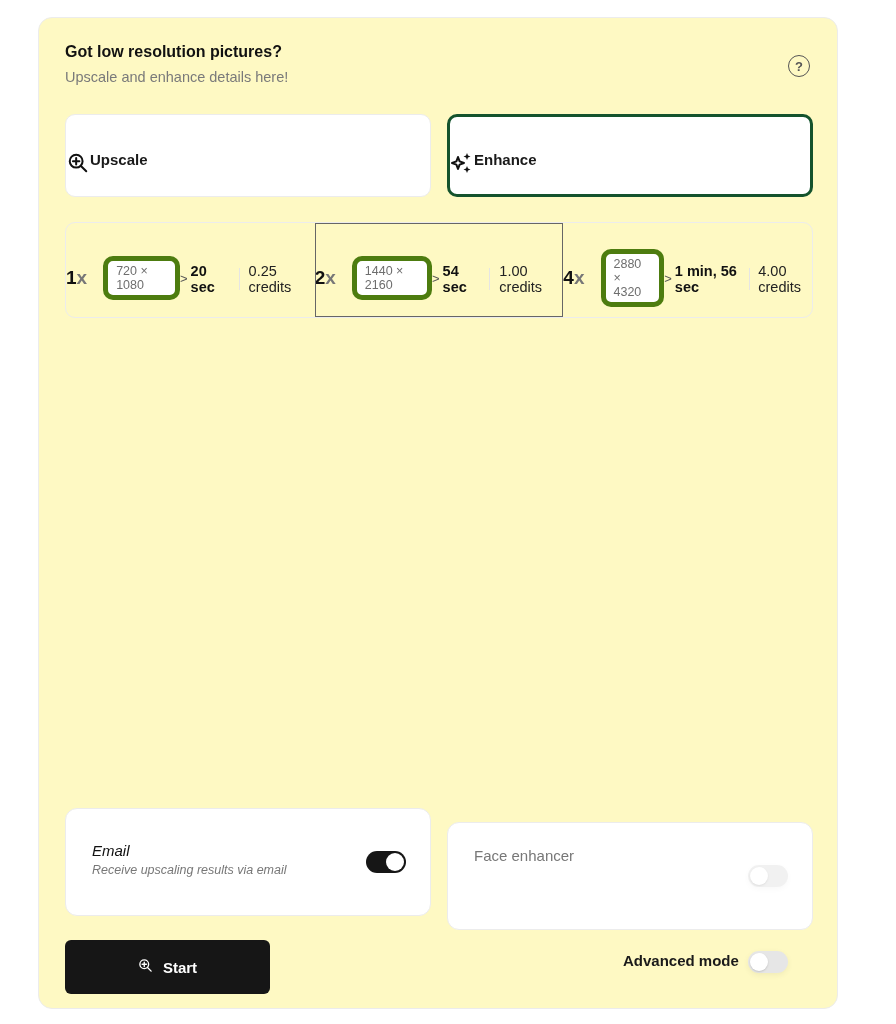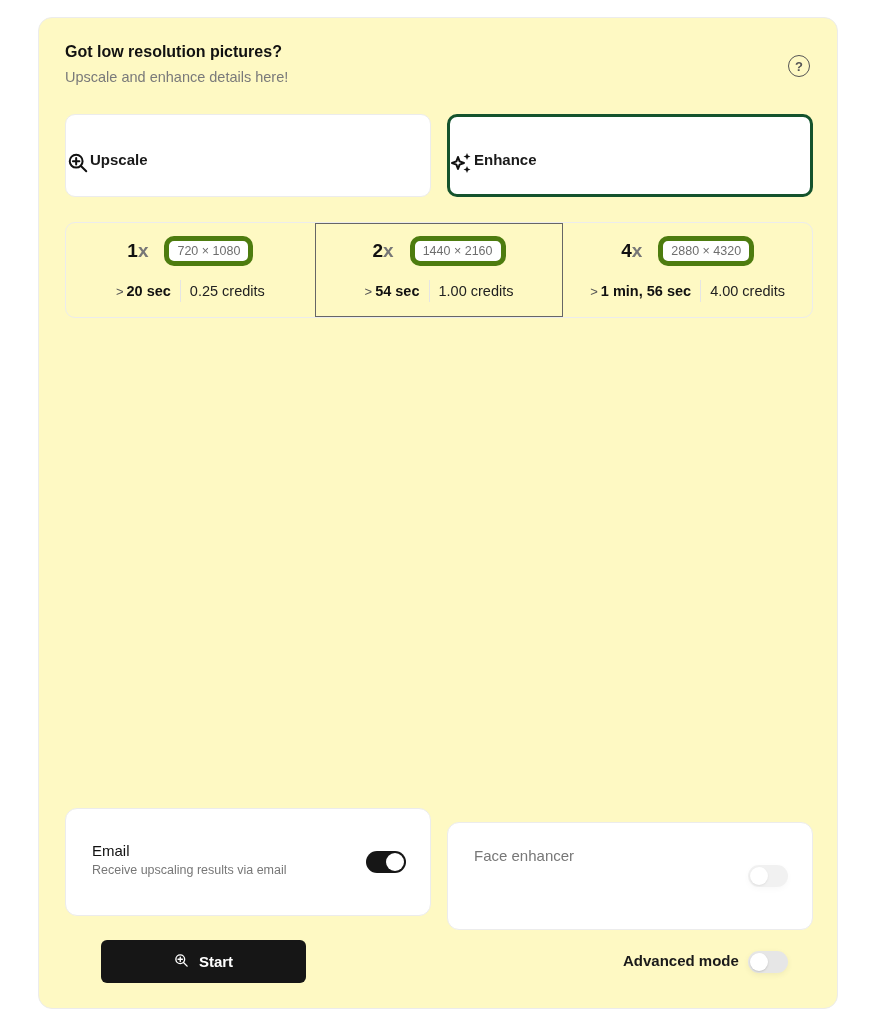--- a/index.html
+++ b/index.html
@@ -26,21 +26,21 @@
     }
     .mode-card.selected { border: 3px solid #14532d; }
     .mode-card .icon { margin-top: 14px; width: 24px; height: 24px; display: flex; align-items: center; justify-content: center; }
     .mode-card .label { margin-top: 8px; font-size: 15px; font-weight: 700; color: #1a1a1a; }
 
     .scale-row {
       position: absolute; left: 26px; top: 204px; width: 748px; height: 96px;
       border: 1px solid #ececec; border-radius: 10px; display: flex;
     }
     .scale-opt {
-      flex: 1; position: relative; display: flex; flex-direction: column; align-items: center; cursor: pointer;
+      flex: 1; position: relative; display: flex; flex-direction: row; align-items: center; cursor: pointer;
     }
     .scale-opt.selected { outline: 1px solid #666; outline-offset: -1px; }
     .scale-top { margin-top: 16px; display: flex; align-items: center; gap: 16px; height: 24px; }
     .scale-factor { font-size: 19px; font-weight: 700; color: #111; }
     .scale-factor .x { color: #777; font-weight: 700; }
     .res-badge {
       font-size: 12.5px; color: #6e6e6e; border: 5px solid #4d7c0f; border-radius: 10px;
       padding: 3px 8px; background: #fff;
     }
     .scale-bottom { margin-top: 17px; display: flex; align-items: center; font-size: 14.5px; }
@@ -64,24 +64,24 @@
     .toggle.on { background: #161616; }
     .toggle.off { background: #e6e6e6; box-shadow: 0 2px 6px rgba(0,0,0,0.06); }
     .toggle .knob {
       position: absolute; top: 2px; width: 18px; height: 18px; border-radius: 50%; background: #fff;
     }
     .toggle.on .knob { left: 20px; }
     .toggle.off .knob { left: 2px; box-shadow: 0 1px 2px rgba(0,0,0,0.15); }
     .toggle.disabled { opacity: 0.55; }
 
     .start-btn {
-      position: absolute; left: 26px; top: 922px; width: 205px; height: 43px;
+      position: absolute; left: 26px; top: 922px; width: 205px; height: 54px;
       background: #161616; border-radius: 6px; color: #fff;
       display: flex; align-items: center; justify-content: center; gap: 10px;
-      font-size: 15px; font-weight: 700; cursor: pointer; margin-left: 36px;
+      font-size: 15px; font-weight: 700; cursor: pointer;
     }
     .adv-label { position: absolute; left: 584px; top: 934px; font-size: 15px; font-weight: 700; color: #1a1a1a; }
   </style>
 </head>
 <body>
 
 <div class="panel">
   <div class="header-title">Got low resolution pictures?</div>
   <div class="header-sub">Upscale and enhance details here!</div>
   <div class="help-btn">
@@ -142,21 +142,21 @@
       </div>
       <div class="scale-bottom">
         <span class="gt">&gt;</span>
         <span class="time">1 min, 56 sec</span>
         <span class="sep"></span>
         <span class="credits">4.00 credits</span>
       </div>
     </div>
   </div>
 
-  <div class="opt-card" style="left:26px;">
+  <div class="opt-card" style="left:26px;font-style:italic;">
     <div class="opt-title" style="top:33px;">Email</div>
     <div class="opt-desc" style="top:52px;">Receive upscaling results via email</div>
     <div class="toggle on" style="left:300px; top:42px;">
       <span class="knob"></span>
     </div>
   </div>
   <div class="opt-card disabled" style="left:408px;margin-top:14px;">
     <div class="opt-title" style="top:24px;">Face enhancer</div>
     <div class="toggle off disabled" style="left:300px; top:42px;">
       <span class="knob"></span>

